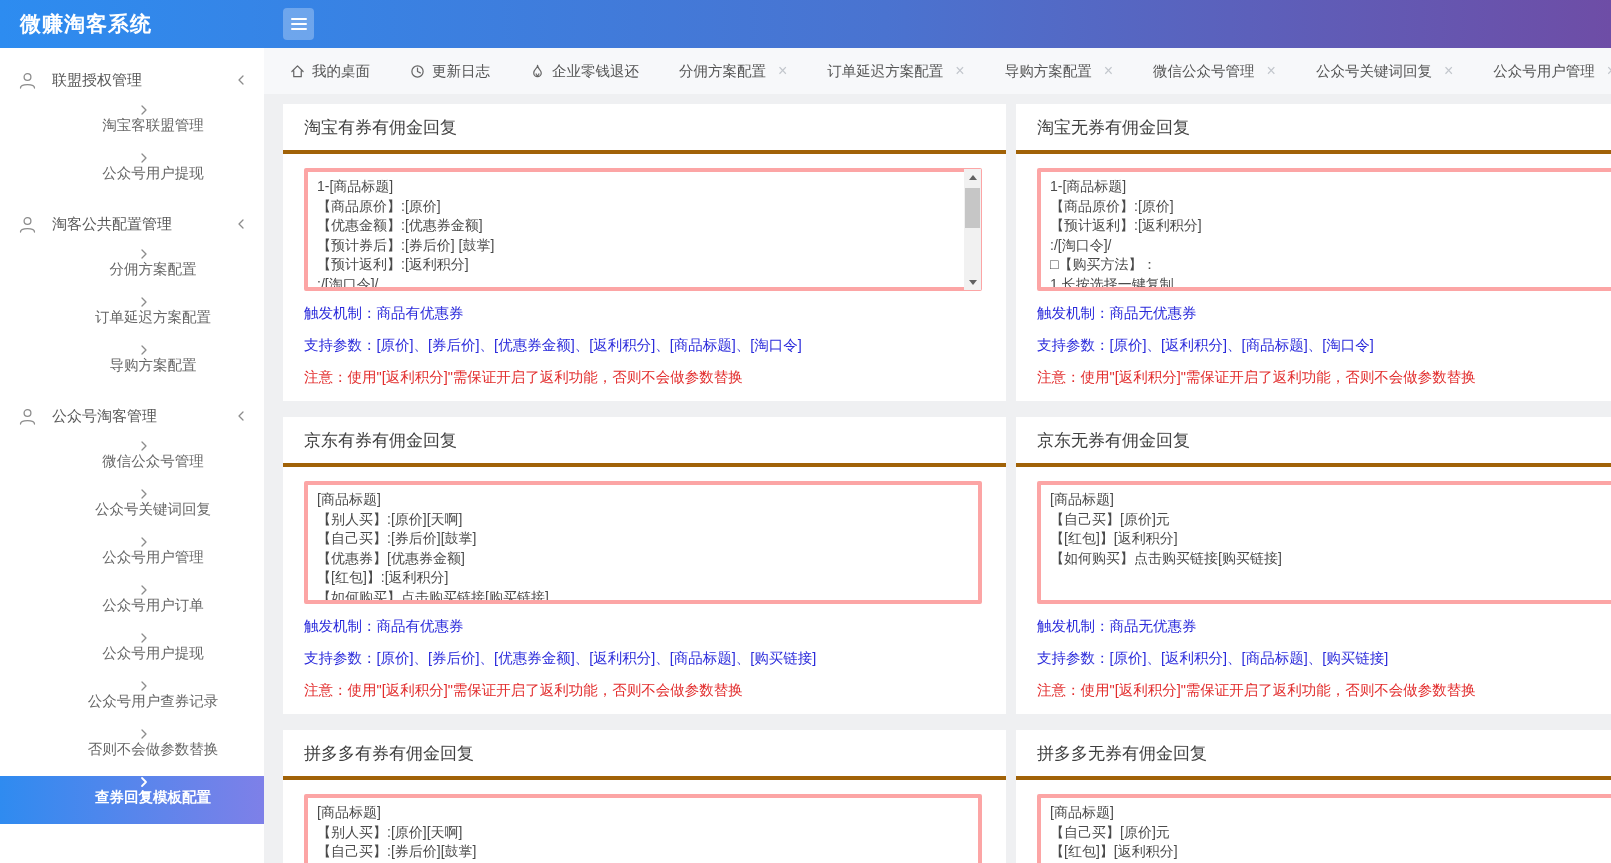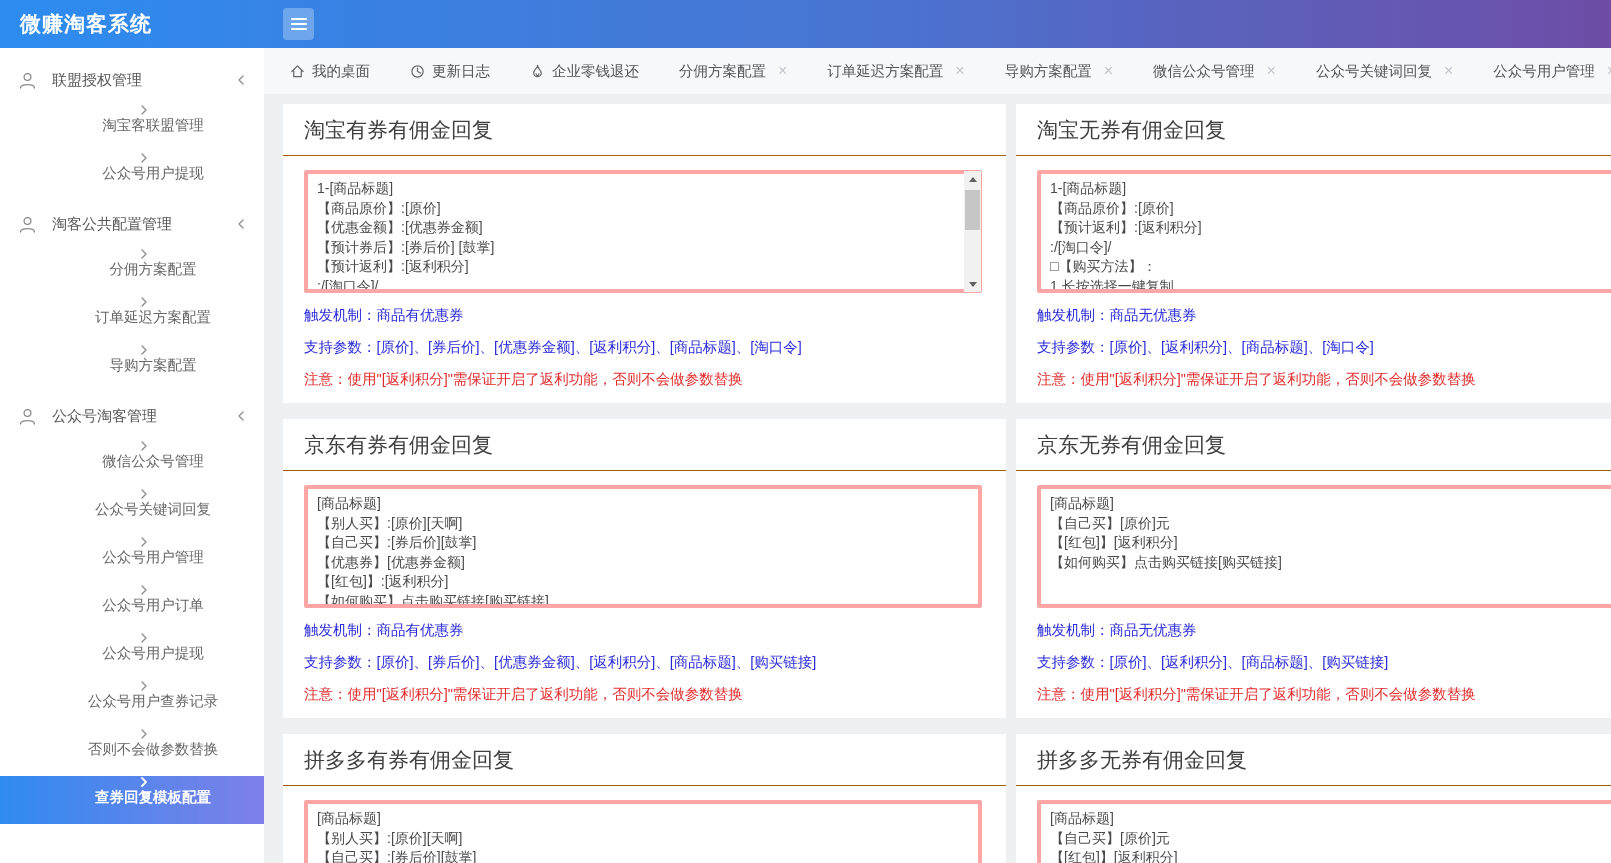--- a/index.html
+++ b/index.html
@@ -44,21 +44,21 @@
   .tabbar{height:46px;flex-shrink:0;display:flex;align-items:center;padding-left:26px;background:#f7f8fa;white-space:nowrap;overflow:hidden;}
   .tab{display:flex;align-items:center;margin-right:40px;font-size:14.5px;color:#545454;cursor:pointer;flex-shrink:0;}
   .tab svg{margin-right:7px;}
   .tab .t-close{margin-left:12px;color:#c2c6cc;font-size:16px;line-height:1;cursor:pointer;}
   .content{
     flex:1;overflow:hidden;padding:10px 0 0 19px;
     display:grid;grid-template-columns:723px 723px;column-gap:10px;row-gap:16px;align-content:start;
   }
   
   .panel{background:#fff;}
-  .panel-title{padding:12px 21px 11px;font-size:21px;color:#404040;border-bottom:1px solid #a16207;}
+  .panel-title{padding:12px 21px 11px;font-size:17px;color:#404040;border-bottom:4px solid #a16207;}
   .panel-body{padding:14px 21px;}
   .ta-wrap{position:relative;width:678px;}
   .tpl-textarea{
     display:block;width:678px;height:123px;resize:none;overflow:hidden;
     border:4px solid #fca5a5;border-radius:2px;background:#fff;
     padding:5px 24px 5px 9px;color:#4a4a4a;font-size:14px;line-height:19.5px;
     font-family:"Liberation Sans","DejaVu Sans",sans-serif;
   }
   
   .scrollbar{position:absolute;top:1px;right:1px;bottom:1px;width:17px;background:#f1f1f1;}

